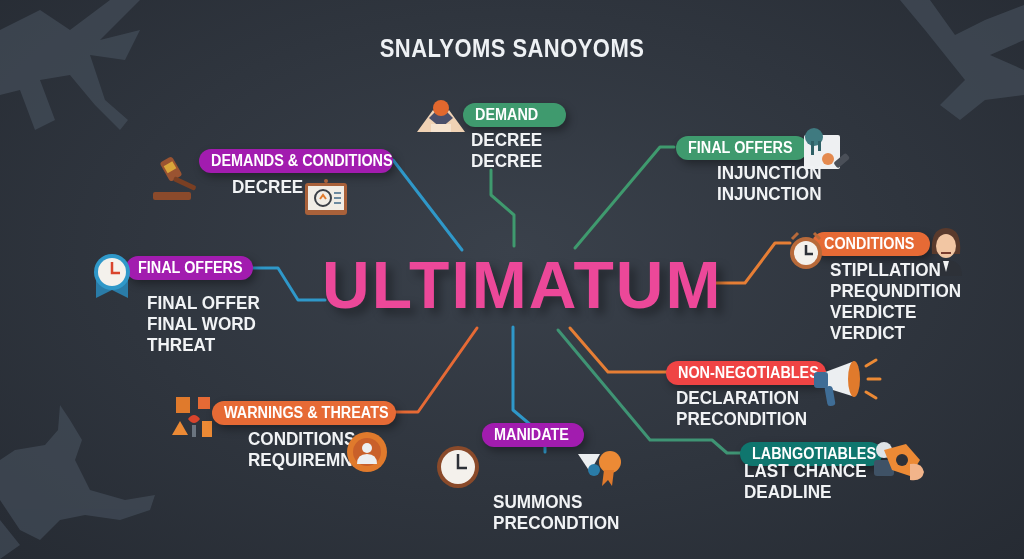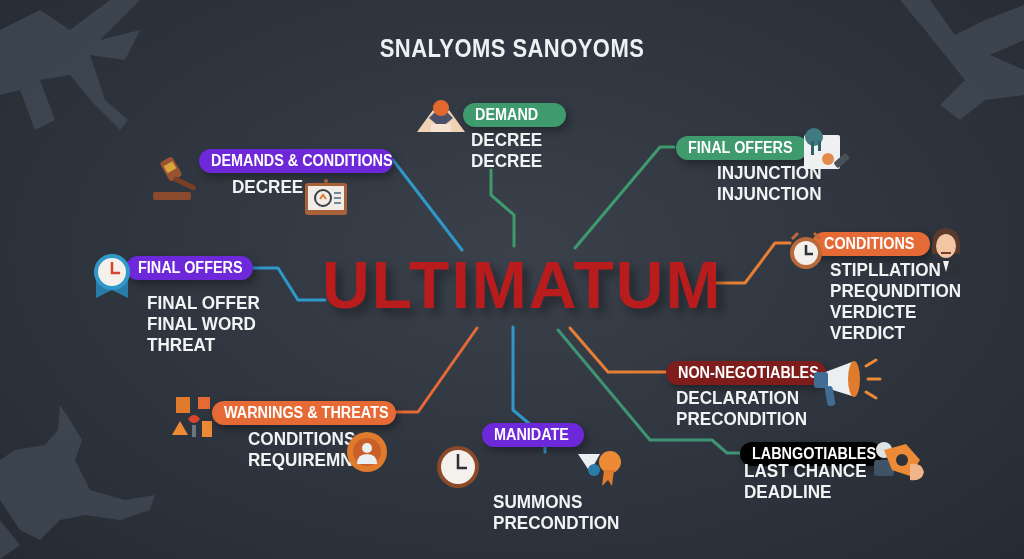--- a/index.html
+++ b/index.html
@@ -3,31 +3,31 @@
 <meta charset="utf-8">
 <style>
   html,body{margin:0;padding:0;}
   body{width:1024px;height:559px;overflow:hidden;position:relative;
     background:radial-gradient(ellipse at 50% 45%, #3a414b 0%, #2f353e 55%, #262b33 100%);
     font-family:"Liberation Sans", sans-serif;}
   .bgdeco{position:absolute;left:0;top:0;width:1024px;height:559px;}
   .lines{position:absolute;left:0;top:0;width:1024px;height:559px;}
   .title{position:absolute;left:0;width:1024px;top:34px;text-align:center;color:#eef1f4;
     font-weight:bold;font-size:25px;letter-spacing:0.5px;transform:scaleX(0.88);}
-  .center{position:absolute;left:322px;top:247px;width:390px;text-align:center;color:#b91c1c;
+  .center{position:absolute;left:322px;top:247px;width:390px;text-align:center;color:#ec4899;
     font-weight:bold;font-size:66px;letter-spacing:2px;text-shadow:6px 6px 10px rgba(0,0,0,0.35);}
   .pill{position:absolute;height:24px;border-radius:12px;color:#fff;font-weight:bold;font-size:16px;
     line-height:24px;padding:0 12px;box-sizing:border-box;white-space:nowrap;
     box-shadow:3px 4px 8px rgba(0,0,0,0.35);}
   .pill span{display:inline-block;transform:scaleX(0.9);transform-origin:left center;}
-  .blue{background:#6d28d9;}
+  .blue{background:#a21caf;}
   .green{background:#3f9a6e;}
   .orange{background:#e66a35;}
-  .amber{background:#7f1d1d;}
-  .tealgreen{background:#000000;}
+  .amber{background:#ef4444;}
+  .tealgreen{background:#0f766e;}
   .items{position:absolute;color:#f1f3f5;font-weight:bold;font-size:19px;line-height:21px;
     white-space:nowrap;}
   .items div{transform:scaleX(0.9);transform-origin:left center;}
   .icon{position:absolute;}
 </style>
 </head>
 <body>
 
 <svg class="bgdeco" viewBox="0 0 1024 559">
   <g fill="#4a5563" opacity="0.55">

